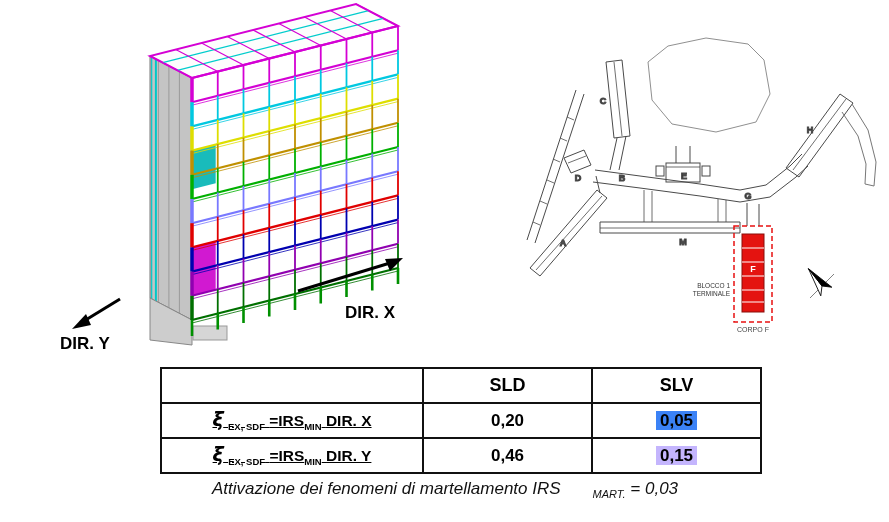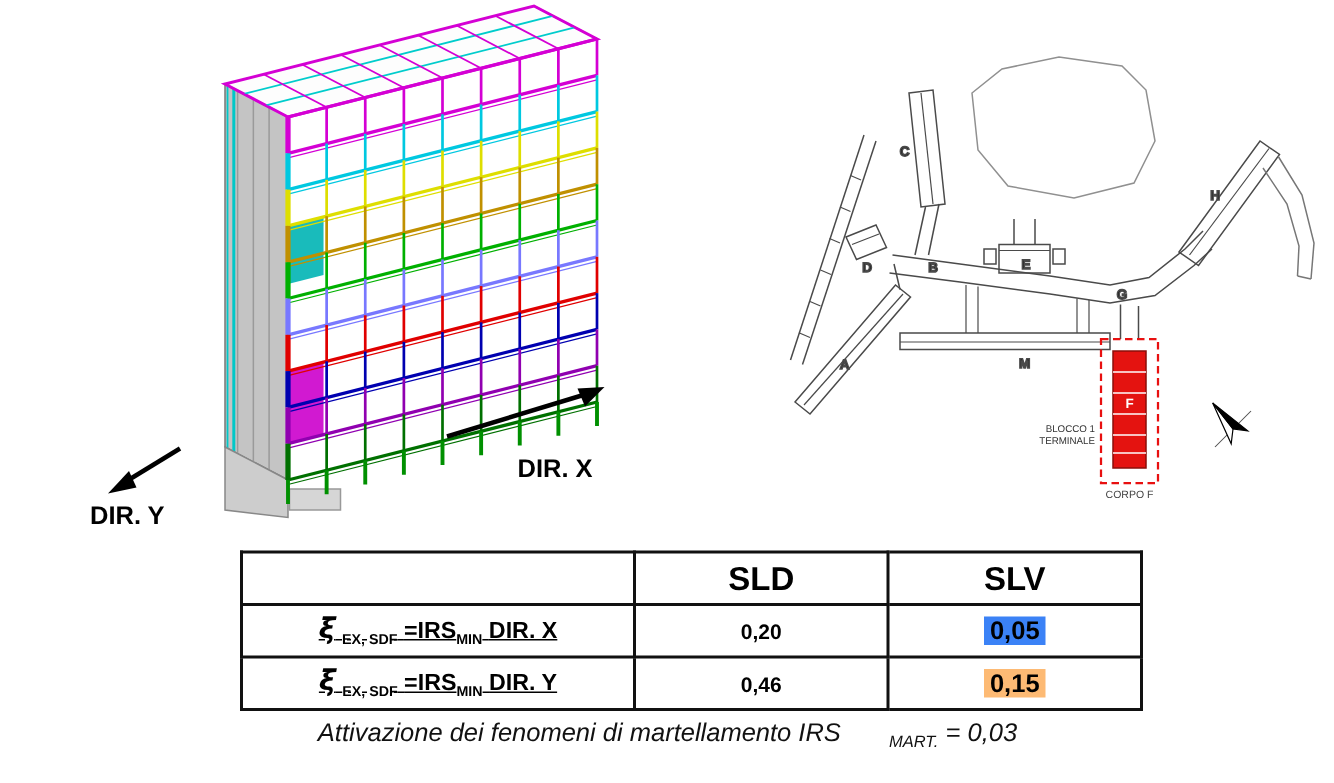--- a/index.html
+++ b/index.html
@@ -8,25 +8,25 @@
   svg text{font-family:"Liberation Sans",sans-serif;}
   .dir-label{font-size:17px;font-weight:bold;fill:#000;}
   .plan-label{font-size:9px;font-weight:bold;fill:#111;}
   .plan-label-white{font-size:9px;font-weight:bold;fill:#fff;}
   .tiny-label{font-size:6.5px;fill:#333;}
   .corpo-label{font-size:7px;fill:#444;}
   .results-table{position:absolute;left:160px;top:367px;border-collapse:collapse;}
   .results-table td,.results-table th{border:2px solid #111;height:33px;text-align:center;
         vertical-align:middle;padding:0 4px;}
   .c1{width:252px;} .c2{width:159px;} .c3{width:159px;}
-  .results-table th{font-size:22px;font-weight:bold;}
+  .results-table th{font-size:18px;font-weight:bold;}
   .lbl{font-size:15.5px;font-weight:bold;white-space:nowrap;text-decoration:underline;}
   .xi{font-style:italic;font-weight:bold;font-size:19px;font-family:"DejaVu Sans",sans-serif;}
   .subs{font-size:9.5px;font-weight:bold;}
-  .val{font-size:14px;font-weight:bold;}
+  .val{font-size:17px;font-weight:bold;}
   .hl{padding:0 4px;font-weight:bold;font-size:17px;}
   .caption{position:absolute;left:130px;top:479px;width:630px;text-align:center;
         font-style:italic;font-size:17px;color:#111;}
   .caption sub{font-size:11px;margin-left:32px;}
 </style>
 </head>
 <body>
 
 <div id="page">
 
@@ -293,21 +293,21 @@
       <th class="c3">SLV</th>
     </tr>
     <tr>
       <td class="lbl"><span class="xi">ξ</span> <sub class="subs">EX, SDF</sub> <span>=IRS</span><sub class="subs">MIN</sub> <span>DIR. X</span></td>
       <td class="val">0,20</td>
       <td><span class="hl" style="background: #3b82f6;">0,05</span></td>
     </tr>
     <tr>
       <td class="lbl"><span class="xi">ξ</span> <sub class="subs">EX, SDF</sub> <span>=IRS</span><sub class="subs">MIN</sub> <span>DIR.  Y</span></td>
       <td class="val">0,46</td>
-      <td><span class="hl" style="background: #fdba74;">0,15</span></td>
+      <td><span class="hl" style="background: #c4b5fd;">0,15</span></td>
     </tr>
   </tbody>
     </table>
 
   
   <div class="caption"><span>Attivazione dei fenomeni di martellamento IRS</span><sub>MART.</sub><span> = 0,03</span></div>
 
 </div>
 
 </body></html>

